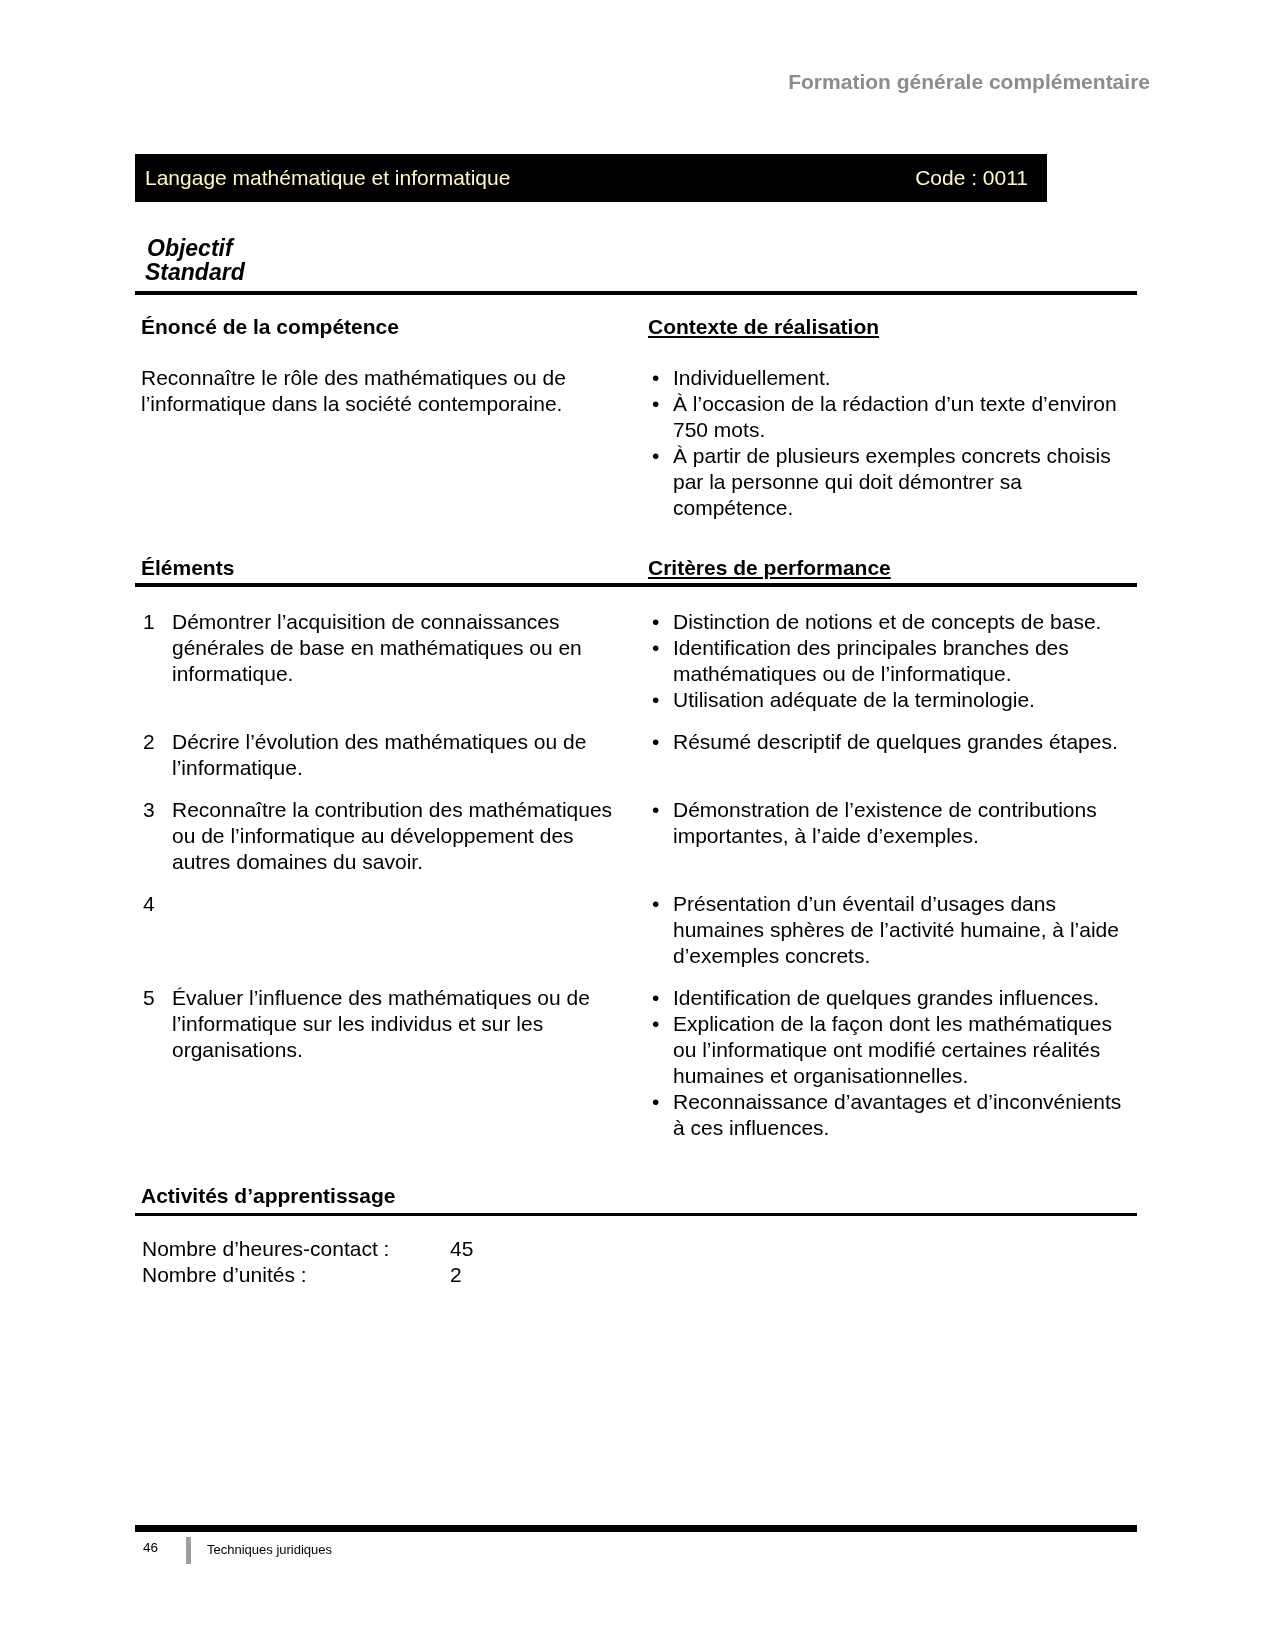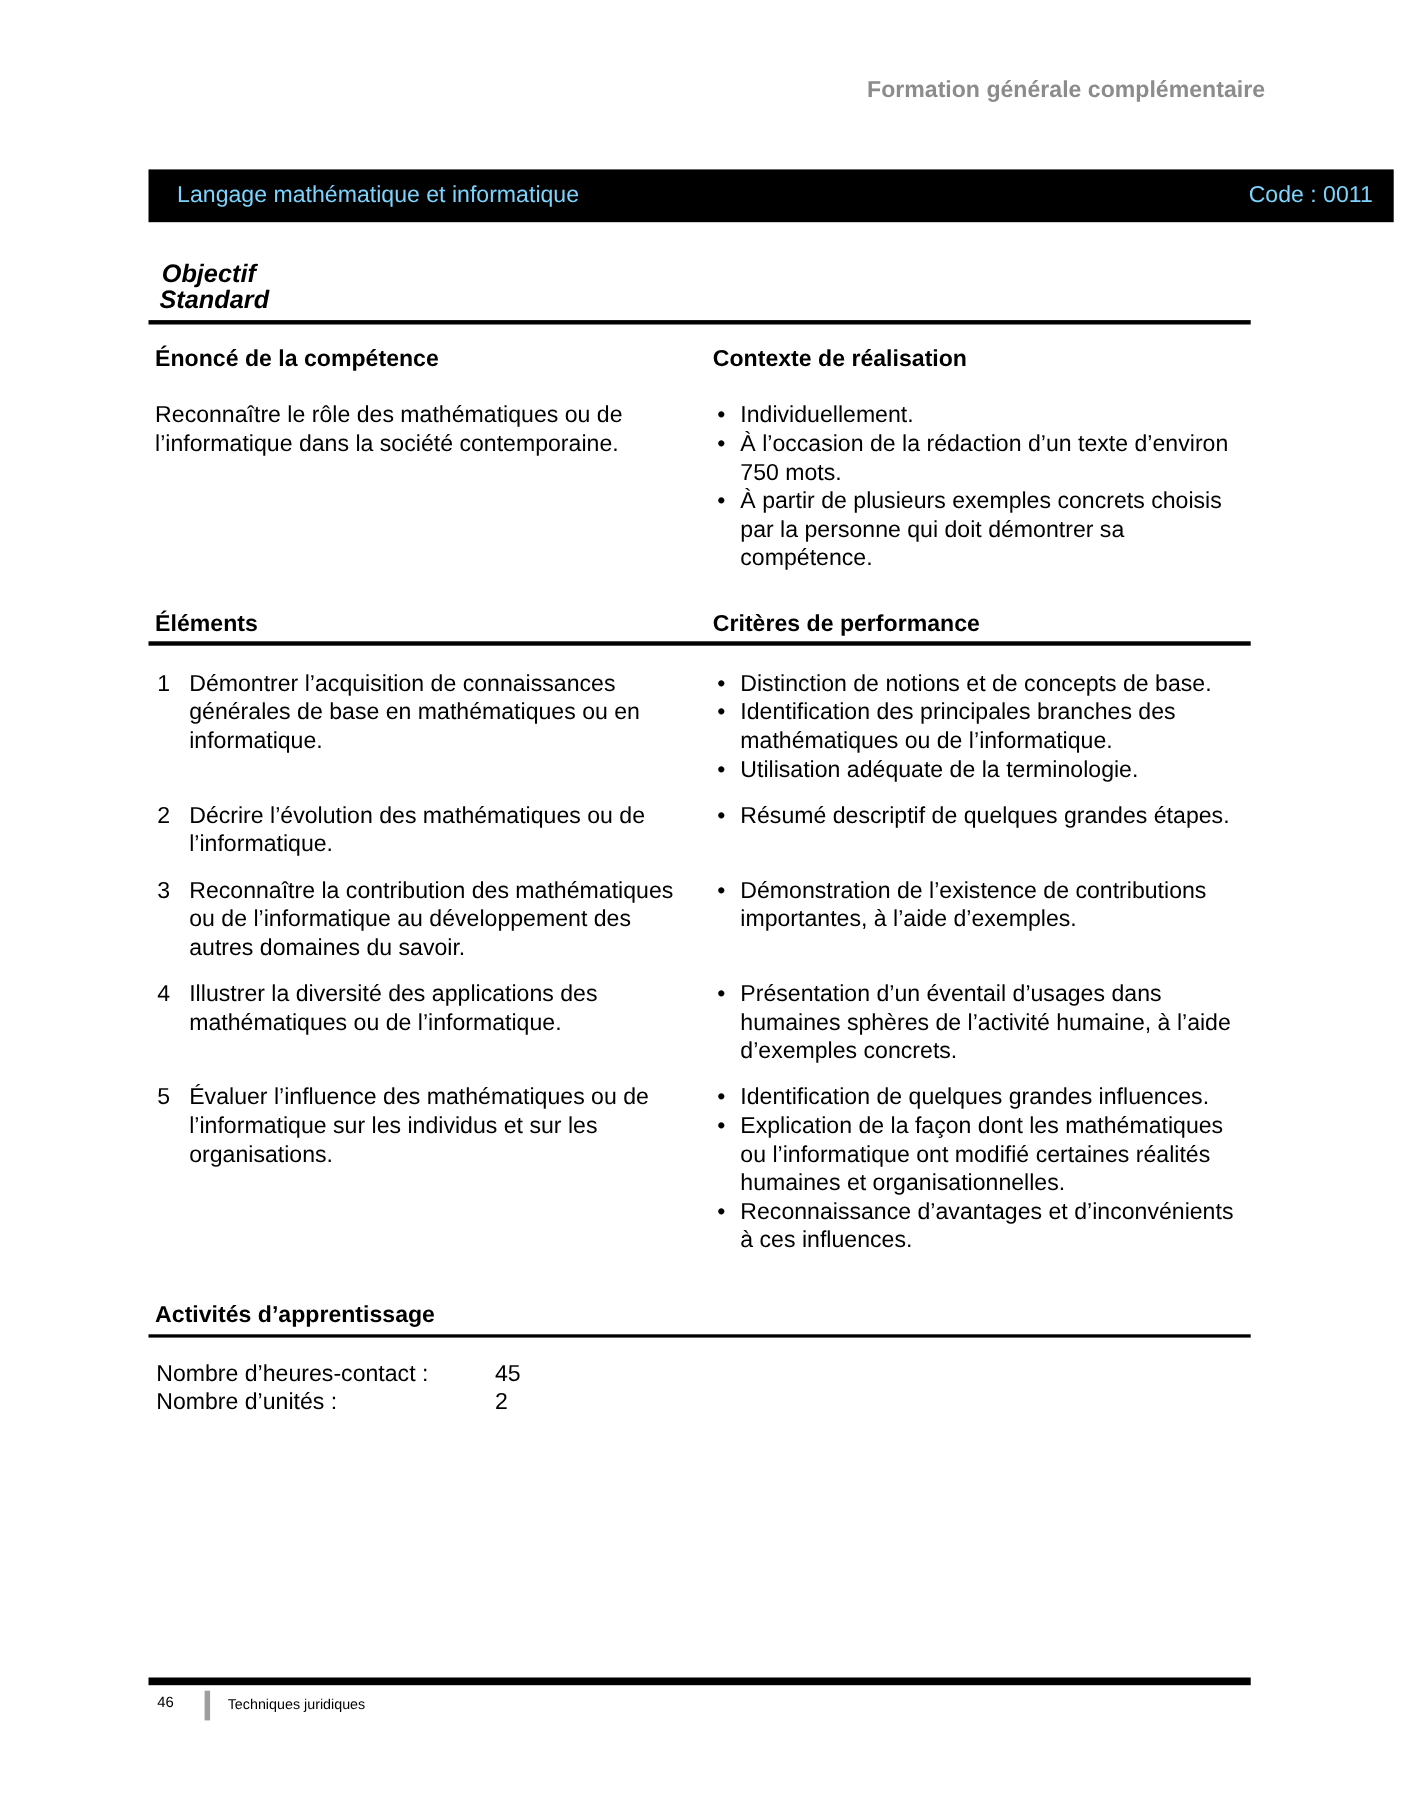--- a/index.html
+++ b/index.html
@@ -12,43 +12,43 @@
     overflow:hidden;
   }
   .running-head{
     position:absolute;top:70px;left:135px;width:1015px;
     text-align:right;
     font-size:21px;line-height:24px;
     color:#8c8c8c;
     font-weight:bold;
   }
   .title-bar{
-    position:absolute;top:154px;left:135px;width:1132px;height:48px;
-    background:#000000;color:#7dd3fc;
+    position:absolute;top:154px;left:135px;width:912px;height:48px;
+    background:#000000;color:#fef9c3;
     display:flex;align-items:center;justify-content:space-between;
-    box-sizing:border-box;padding:0 19px 0 26px;
+    box-sizing:border-box;padding:0 19px 0 10px;
     font-size:21px;
   }
   .content{
     position:absolute;top:236px;left:135px;width:1002px;
     font-size:21px;line-height:26px;
   }
   .os-row{
     display:flex;
     font-size:23px;font-weight:bold;font-style:italic;line-height:24px;
     padding-bottom:7px;border-bottom:4px solid #000;flex-direction:column;
   }
   .os-left{width:510px;box-sizing:border-box;padding-left:12px;}
   .os-right{padding-left:10px;}
   .two-col{display:flex;}
   .col-left{width:510px;box-sizing:border-box;padding-right:25px;}
   .col-right{width:492px;box-sizing:border-box;}
   h3{font-size:21px;line-height:22px;font-weight:bold;margin:0;padding:0;}
   .col-left h3{padding-left:6px;}
-  .col-right h3{padding-left:3px;}
+  .col-right h3{padding-left:3px;text-decoration:underline;}
   .head-row{margin-top:21px;}
   .body-row{margin-top:27px;}
   .para{margin:0;padding-left:6px;}
   ul.bullets{list-style:none;margin:0;padding:0;}
   ul.bullets li{position:relative;padding-left:28px;}
   ul.bullets li::before{content:"\2022";position:absolute;left:7px;top:0;}
   .rule-row{margin-top:36px;padding-bottom:4px;border-bottom:4px solid #000;}
   .item-row{margin-top:16px;}
   .item-row.first{margin-top:22px;}
   .item{display:flex;}
@@ -152,21 +152,20 @@
       <div class="col-right">
         <ul class="bullets">
           <li>Démonstration de l’existence de contributions importantes, à l’aide d’exemples.</li>
         </ul>
       </div>
     </div>
 
     <div class="two-col item-row">
       <div class="col-left item">
         <span class="item-num">4</span>
-        <span class="item-text">Illustrer la diversité des applications des mathématiques ou de l’informatique.</span>
       </div>
       <div class="col-right">
         <ul class="bullets">
           <li>Présentation d’un éventail d’usages dans humaines sphères de l’activité humaine, à l’aide d’exemples concrets.</li>
         </ul>
       </div>
     </div>
 
     <div class="two-col item-row">
       <div class="col-left item">

